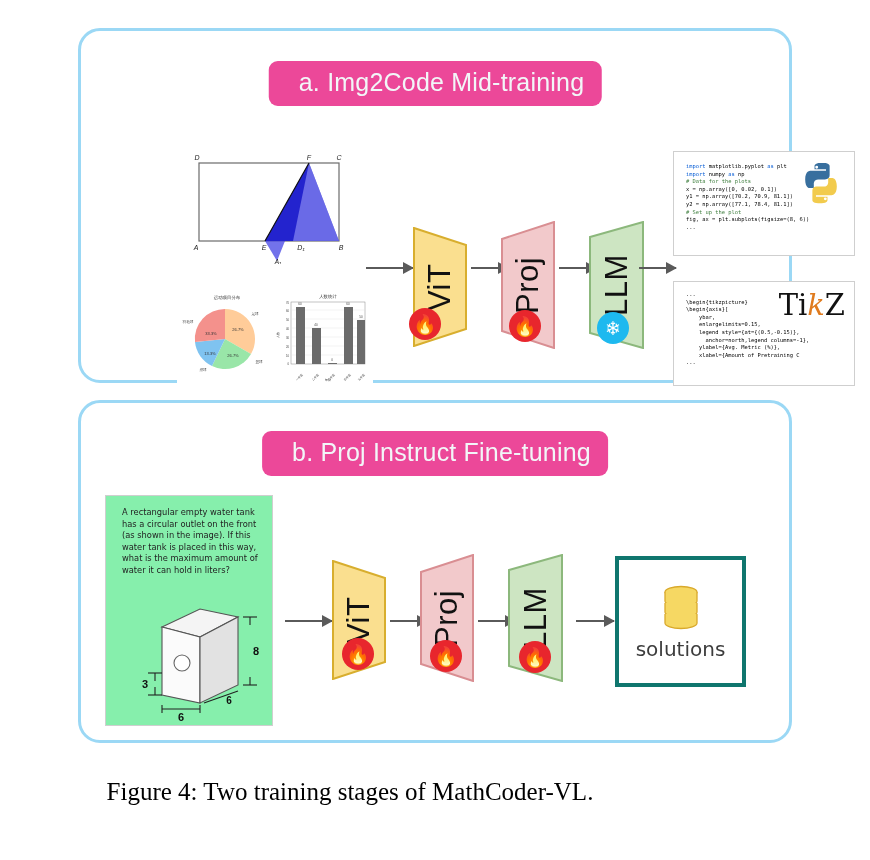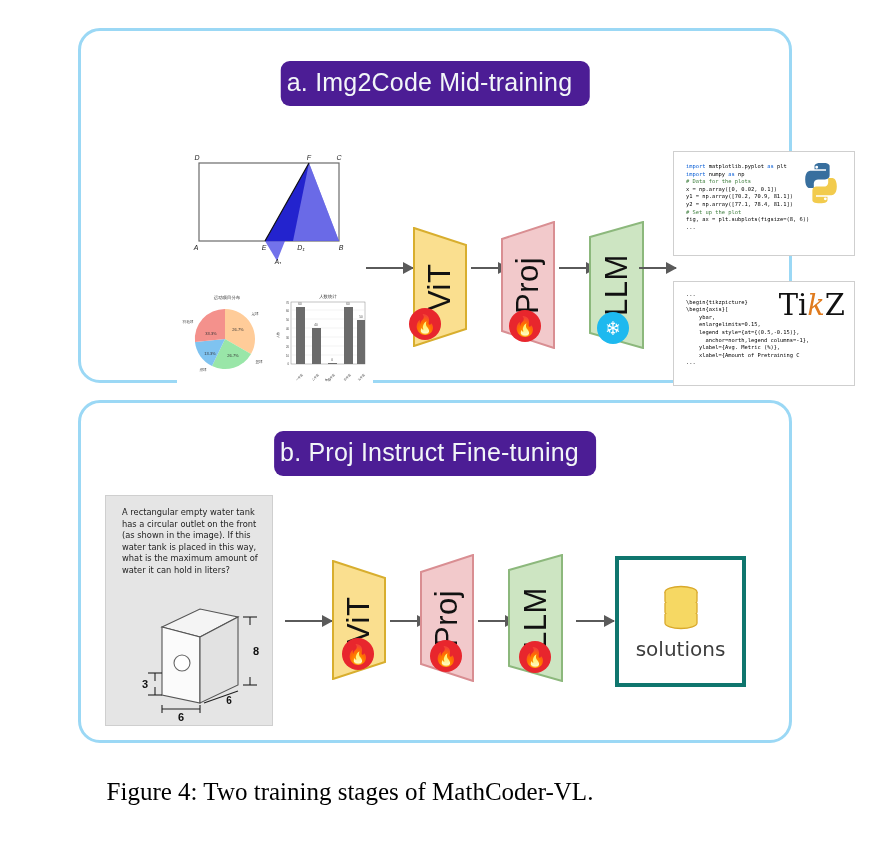--- a/index.html
+++ b/index.html
@@ -17,26 +17,26 @@
     background:#ffffff;
     box-sizing:border-box;
   }
   #panel-a{left:78px;top:28px;width:714px;height:355px;}
   #panel-b{left:78px;top:400px;width:714px;height:343px;}
 
   .panel-title{
     position:absolute;
     left:50%;
     transform:translateX(-50%);
-    background:#4c1d95;
+    background:#ec4899;
     color:#f2f6f8;
     border-radius:9px;
     font-size:25px;
     letter-spacing:0.2px;
-    padding:7px 17px 9px 6px;
+    padding:7px 17px 9px 30px;
     white-space:nowrap;
   }
   #title-a{top:30px;}
   #title-b{top:28px;}
 
   
   .trap{
     position:absolute;
     box-sizing:border-box;
   }
@@ -101,21 +101,21 @@
 
   
   .thumb{position:absolute;background:#fff;}
   .geo{left:100px;top:118px;width:175px;height:115px;}
   .pie{left:96px;top:256px;width:100px;height:96px;}
   .bar{left:192px;top:256px;width:100px;height:96px;}
 
   
   #problem-card{
     position:absolute;left:105px;top:495px;width:168px;height:231px;
-    border:1px solid #cfcfcf;background:#e5e5e5;box-sizing:border-box;
+    border:1px solid #cfcfcf;background:#86efac;box-sizing:border-box;
   }
   #problem-text{
     position:absolute;left:16px;top:11px;width:140px;
     font-size:8.3px;line-height:11.6px;color:#222;
     font-family:"DejaVu Sans", sans-serif;
   }
   #box3d{position:absolute;left:6px;top:95px;width:156px;height:132px;}
 
   
   #solutions-box{

